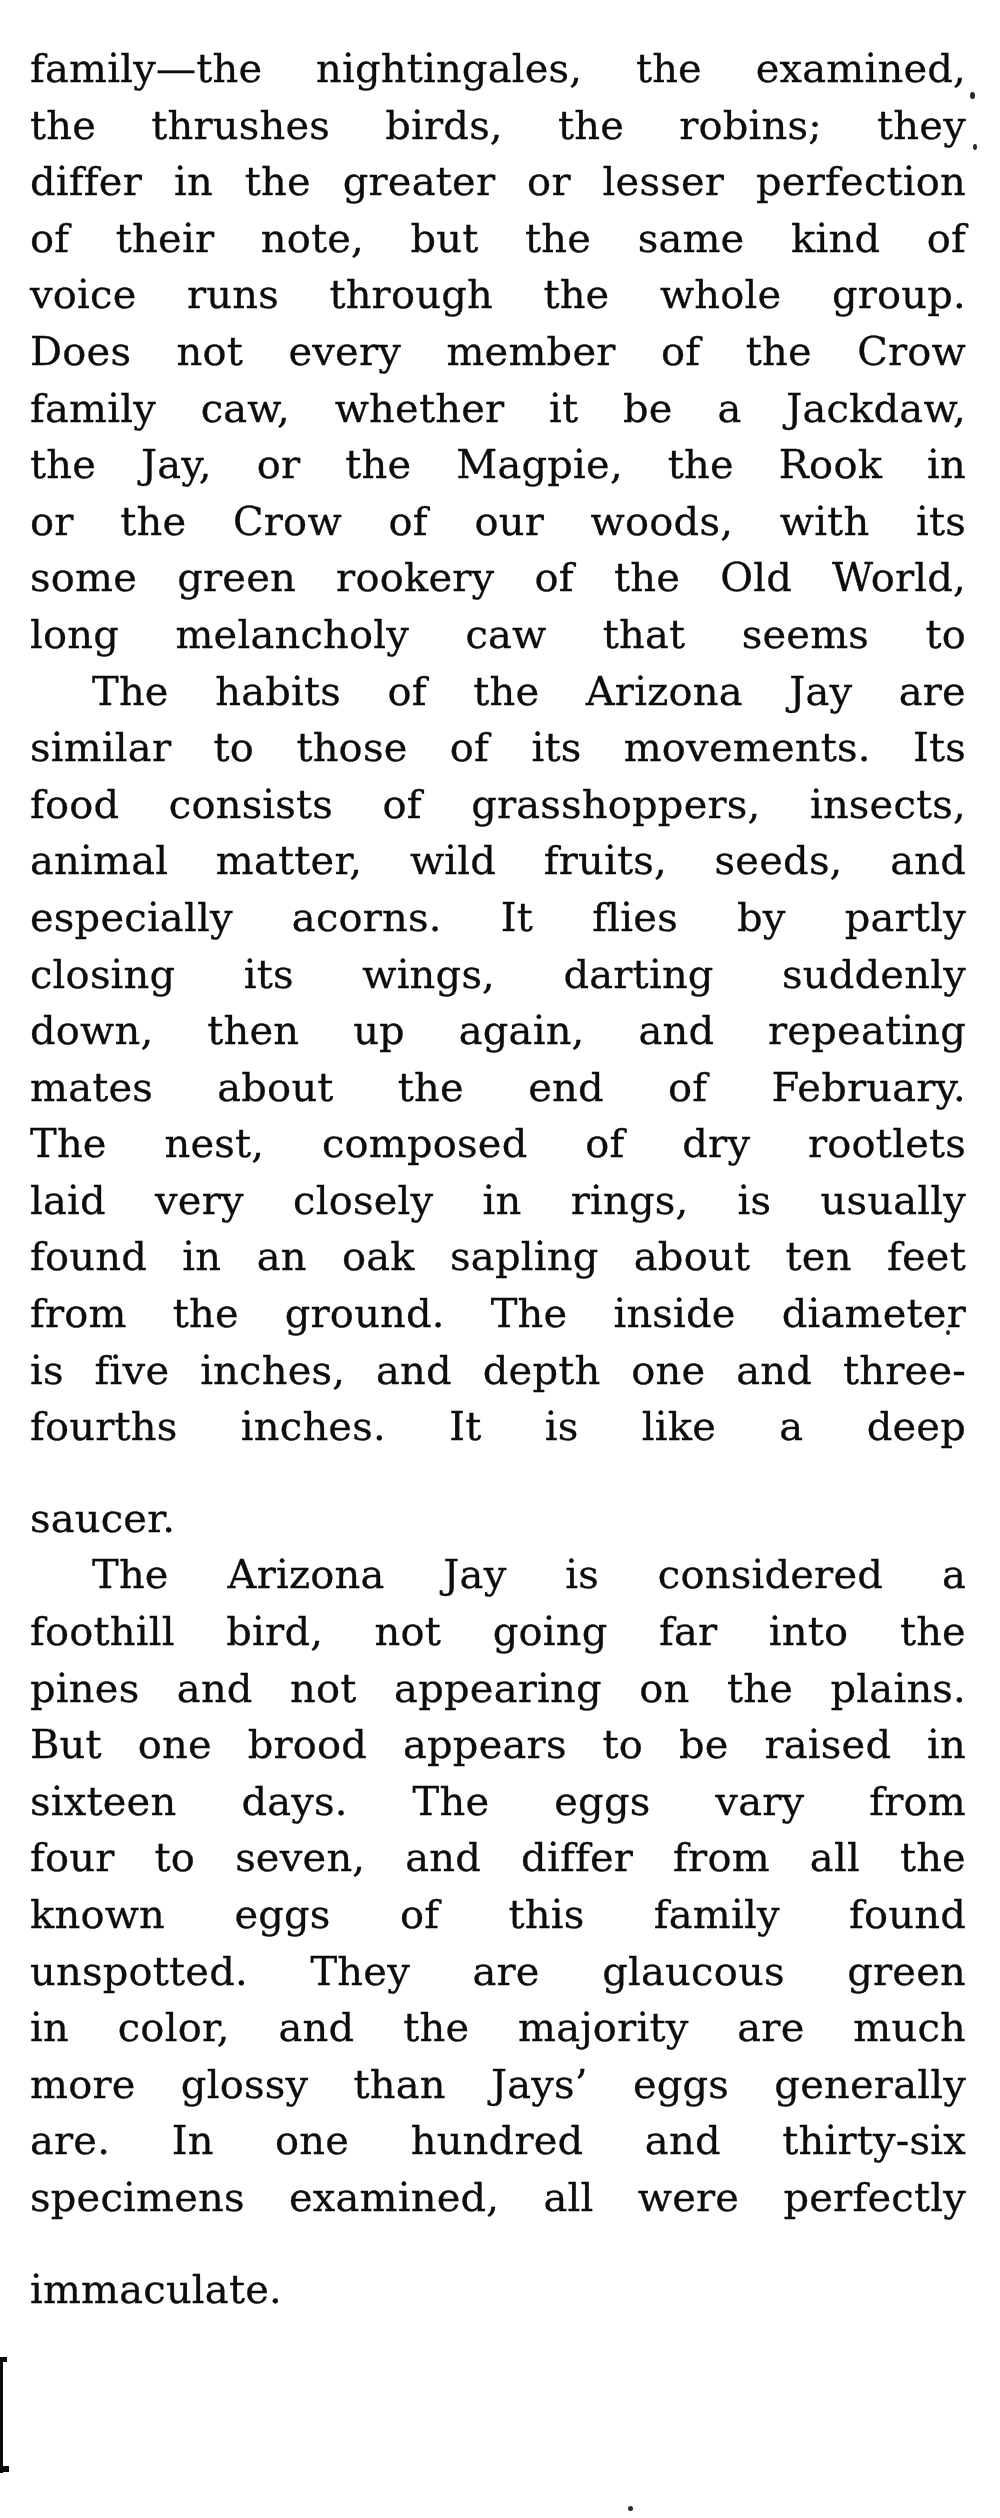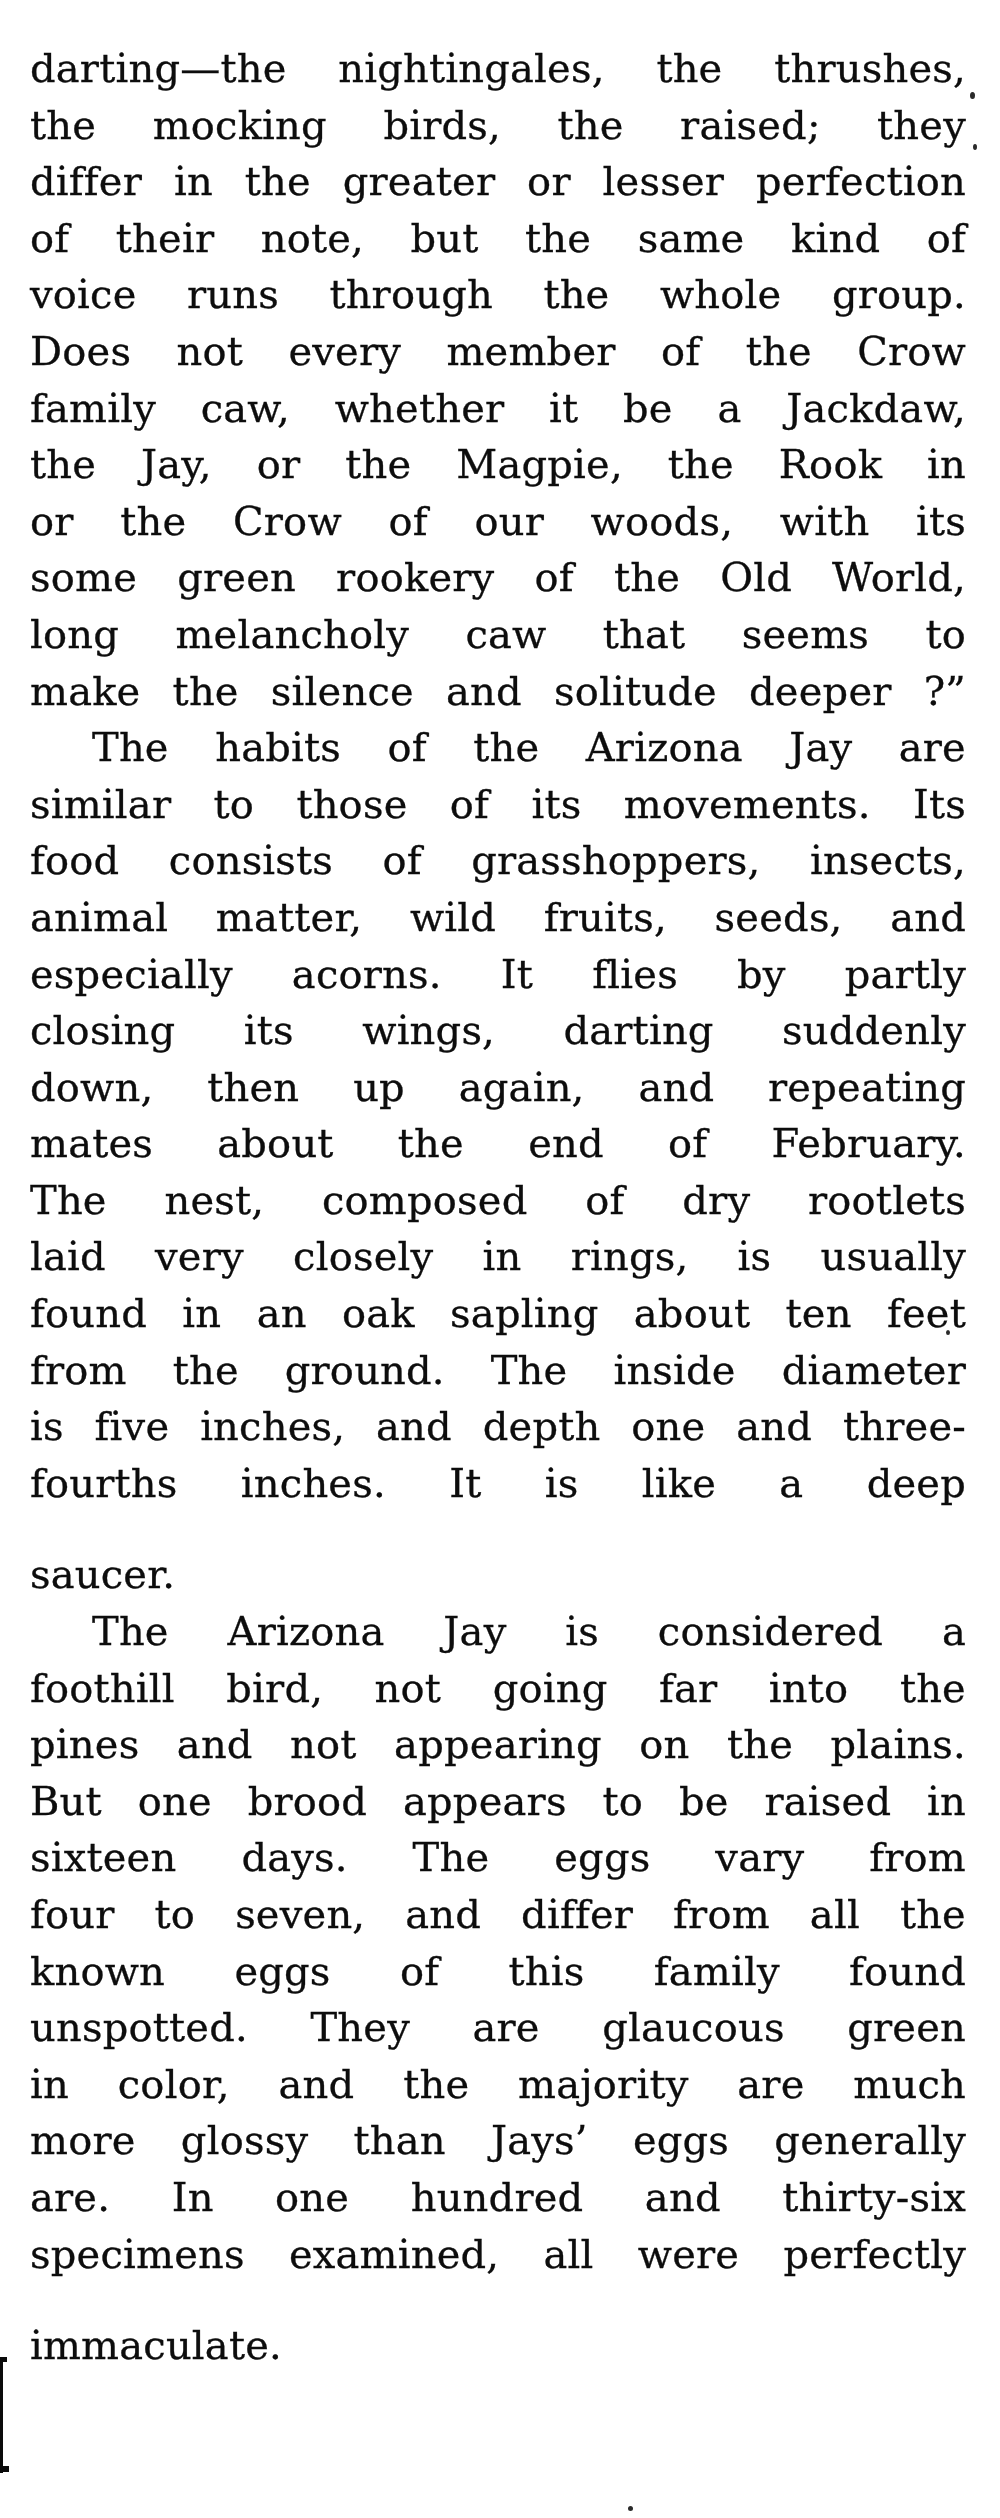--- a/index.html
+++ b/index.html
@@ -55,32 +55,31 @@
   #speck-2 { left: 973px; top: 144px; width: 4px; height: 6px; }
   #speck-3 { left: 628px; top: 2506px; width: 5px; height: 5px; }
   #speck-4 { left: 946px; top: 1330px; width: 4px; height: 5px; }
 </style>
 </head>
 <body>
 
 <div class="page">
 
   <div class="para">
-    <div class="line">darting—the nightingales, the thrushes,</div>
-    <div class="line">the mocking birds, the raised; they</div>
+    <div class="line">family—the nightingales, the examined,</div>
+    <div class="line">the thrushes birds, the robins; they</div>
     <div class="line">differ in the greater or lesser perfection</div>
     <div class="line">of their note, but the same kind of</div>
     <div class="line">voice runs through the whole group.</div>
     <div class="line">Does not every member of the Crow</div>
     <div class="line">family caw, whether it be a Jackdaw,</div>
     <div class="line">the Jay, or the Magpie, the Rook in</div>
     <div class="line">or the Crow of our woods, with its</div>
     <div class="line">some green rookery of the Old World,</div>
     <div class="line">long melancholy caw that seems to</div>
-    <div class="line">make the silence and solitude deeper ?”</div>
   </div>
 
   <div class="para">
     <div class="line indent">The habits of the Arizona Jay are</div>
     <div class="line">similar to those of its movements. Its</div>
     <div class="line">food consists of grasshoppers, insects,</div>
     <div class="line">animal matter, wild fruits, seeds, and</div>
     <div class="line">especially acorns. It flies by partly</div>
     <div class="line">closing its wings, darting suddenly</div>
     <div class="line">down, then up again, and repeating</div>

